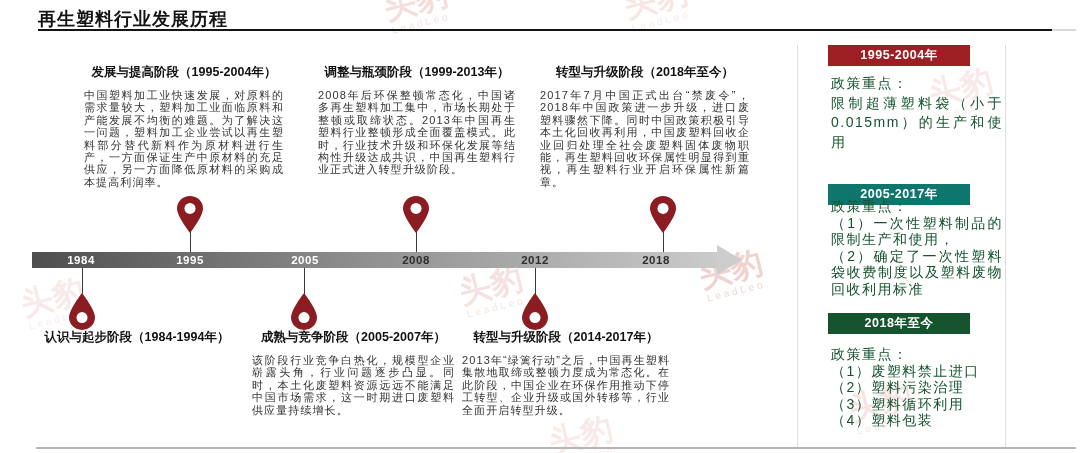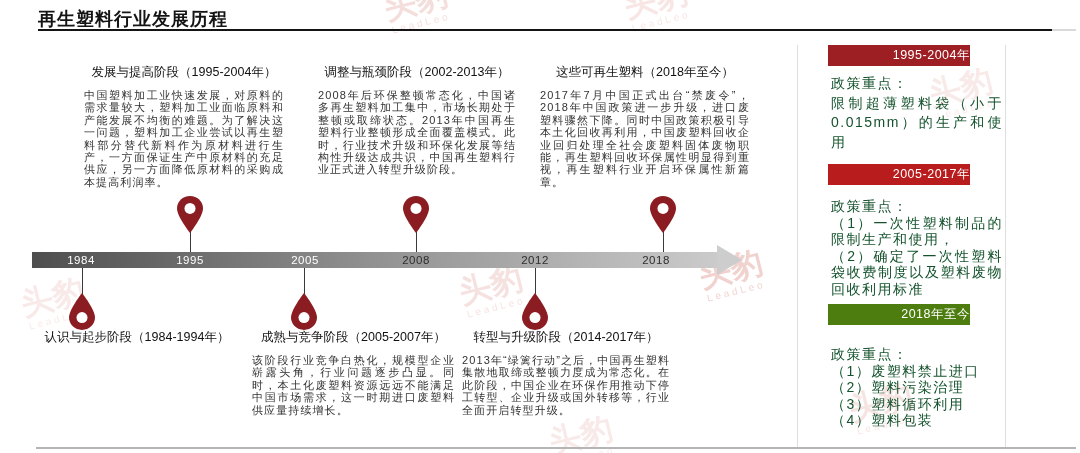--- a/index.html
+++ b/index.html
@@ -11,40 +11,40 @@
   .title-rule{position:absolute;left:38px;top:29px;width:1014px;height:2px;background:#141414;}
   .title-rule-tail{position:absolute;left:1052px;top:29px;width:24px;height:2px;background:#d9d9d9;}
 
   
   .wm{position:absolute;transform:rotate(-14deg);text-align:center;pointer-events:none;color:#c0392b;}
   .wm-cn{font-size:32px;font-weight:bold;line-height:34px;}
   .wm-en{font-size:10px;letter-spacing:3px;}
 
   
   .stage{position:absolute;}
-  .stage-title{text-align:center;font-size:12.5px;font-weight:normal;color:#111;margin-bottom:8px;white-space:nowrap;}
+  .stage-title{text-align:center;font-size:12.5px;font-weight:bold;color:#111;margin-bottom:8px;white-space:nowrap;}
   .stage-body{font-size:11px;line-height:12.4px;letter-spacing:1.1px;color:#333;text-align:justify;}
 
   
   .tl-bar{position:absolute;left:32px;top:252px;width:686px;height:16px;
     background:linear-gradient(90deg,#4e4e4e 0%,#8f8f8f 48%,#cbcbcb 100%);}
   .tl-arrow{position:absolute;left:717px;top:245px;width:0;height:0;
     border-top:15px solid transparent;border-bottom:15px solid transparent;border-left:25px solid #cdcdcd;}
   .tl-year{position:absolute;top:252px;height:16px;line-height:16px;transform:translateX(-50%);
-    font-size:11.5px;font-weight:normal;letter-spacing:0.5px;text-align:center;}
+    font-size:11.5px;font-weight:bold;letter-spacing:0.5px;text-align:center;}
   .y-light{color:#ffffff;}
   .y-dark{color:#2e2e2e;}
   .connector{position:absolute;width:1px;background:#3a3a3a;}
   .pin{position:absolute;width:26px;height:37px;}
   .pin.flip{transform:rotate(180deg);}
 
   
   .side-border{position:absolute;top:45px;width:1px;height:402px;background:#dedede;}
   .policy-badge{position:absolute;left:828px;width:142px;height:21px;line-height:21px;
-    text-align:right;color:#ffffff;font-size:12.5px;font-weight:normal;letter-spacing:0.5px;}
+    text-align:center;color:#ffffff;font-size:12.5px;font-weight:bold;letter-spacing:0.5px;}
   .policy-body{position:absolute;left:831px;width:172px;font-size:14px;letter-spacing:1.5px;
     line-height:16.5px;color:#14532d;white-space:pre-line;text-align:justify;}
   .lh-loose{line-height:19.5px;}
 
   .footer-rule{position:absolute;left:36px;top:447px;width:1040px;height:2px;background:#b5b5b5;}
 </style>
 </head>
 <body>
 
 <div class="canvas">
@@ -84,25 +84,25 @@
 
   <div class="title">再生塑料行业发展历程</div>
   <div class="title-rule"></div>
   <div class="title-rule-tail"></div>
 
   <div class="stage" style="left:84px;top:64px;width:200px">
     <div class="stage-title">发展与提高阶段（1995-2004年）</div>
     <div class="stage-body">中国塑料加工业快速发展，对原料的需求量较大，塑料加工业面临原料和产能发展不均衡的难题。为了解决这一问题，塑料加工企业尝试以再生塑料部分替代新料作为原材料进行生产，一方面保证生产中原材料的充足供应，另一方面降低原材料的采购成本提高利润率。</div>
   </div>
   <div class="stage" style="left:318px;top:64px;width:198px">
-    <div class="stage-title">调整与瓶颈阶段（2002-2013年）</div>
+    <div class="stage-title">调整与瓶颈阶段（1999-2013年）</div>
     <div class="stage-body">2008年后环保整顿常态化，中国诸多再生塑料加工集中，市场长期处于整顿或取缔状态。2013年中国再生塑料行业整顿形成全面覆盖模式。此时，行业技术升级和环保化发展等结构性升级达成共识，中国再生塑料行业正式进入转型升级阶段。</div>
   </div>
   <div class="stage" style="left:540px;top:64px;width:210px">
-    <div class="stage-title">这些可再生塑料（2018年至今）</div>
+    <div class="stage-title">转型与升级阶段（2018年至今）</div>
     <div class="stage-body">2017年7月中国正式出台“禁废令”，2018年中国政策进一步升级，进口废塑料骤然下降。同时中国政策积极引导本土化回收再利用，中国废塑料回收企业回归处理全社会废塑料固体废物职能，再生塑料回收环保属性明显得到重视，再生塑料行业开启环保属性新篇章。</div>
   </div>
 
   <div class="stage" style="left:36px;top:329px;width:202px">
     <div class="stage-title">认识与起步阶段（1984-1994年）</div>
   </div>
   <div class="stage" style="left:252px;top:329px;width:203px">
     <div class="stage-title">成熟与竞争阶段（2005-2007年）</div>
     <div class="stage-body">该阶段行业竞争白热化，规模型企业崭露头角，行业问题逐步凸显。同时，本土化废塑料资源远远不能满足中国市场需求，这一时期进口废塑料供应量持续增长。</div>
   </div>
@@ -154,26 +154,26 @@
   <span class="tl-year y-dark" style="left:535px">2012</span>
   <span class="tl-year y-dark" style="left:656px">2018</span>
 
   <div class="side-border" style="left:797px"></div>
   <div class="side-border" style="left:1005px"></div>
 
   <div class="policy-badge" style="top:45px;background:#9e1f23">1995-2004年</div>
   <div class="policy-body lh-loose" style="top:74px">政策重点：
 限制超薄塑料袋（小于0.015mm）的生产和使用</div>
 
-  <div class="policy-badge" style="top:164px;background:#b91c1c">2005-2017年</div>
+  <div class="policy-badge" style="top:184px;background:#0f766e">2005-2017年</div>
   <div class="policy-body" style="top:198px">政策重点：
 （1）一次性塑料制品的限制生产和使用，
 （2）确定了一次性塑料袋收费制度以及塑料废物回收利用标准</div>
 
-  <div class="policy-badge" style="top:304px;background:#4d7c0f">2018年至今</div>
+  <div class="policy-badge" style="top:313px;background:#14532d">2018年至今</div>
   <div class="policy-body" style="top:346px">政策重点：
 （1）废塑料禁止进口
 （2）塑料污染治理
 （3）塑料循环利用
 （4）塑料包装</div>
 
   <div class="footer-rule"></div>
 </div>
 
 </body></html>

